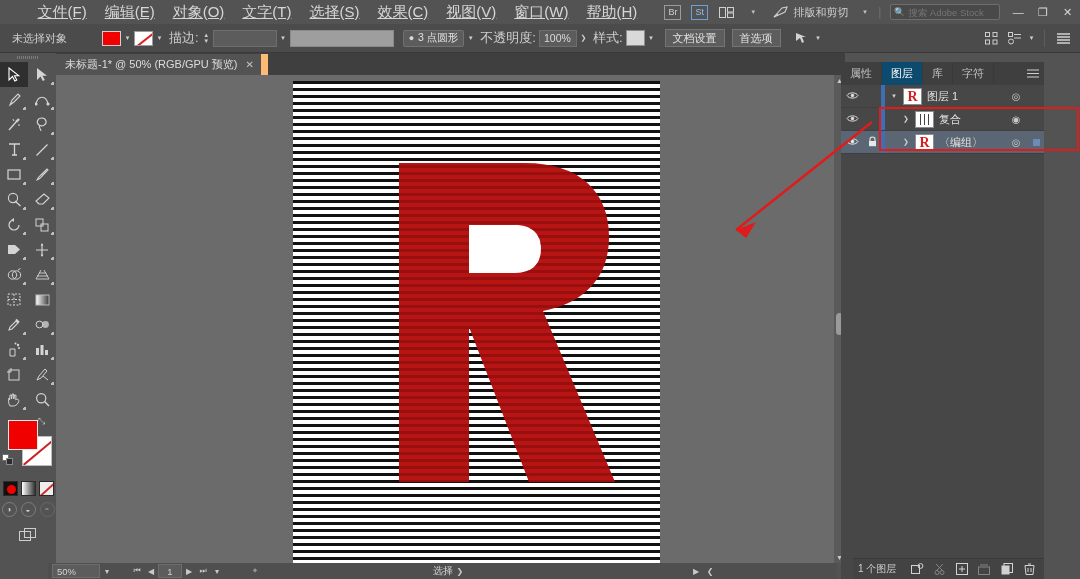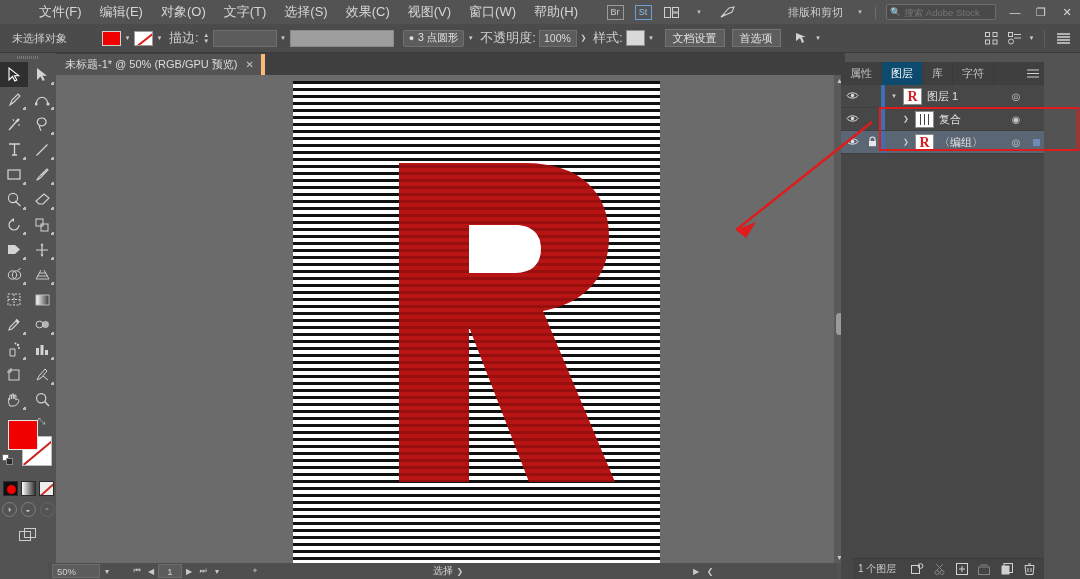--- a/index.html
+++ b/index.html
@@ -18,21 +18,21 @@
     position: absolute; left: 0; top: 0; width: 1080px; height: 24px;
     background: #535353; display: flex; align-items: center;
   }
   .ai-logo {
     width: 30px; height: 24px; display: flex; align-items: center; justify-content: center;
     color: #ff9a3c; font-size: 13px; font-weight: bold; font-style: italic;
     letter-spacing: -0.5px;
   }
   .menu-item {
     padding: 0 9px; height: 24px; line-height: 24px;
-    font-size: 13px; color: #d6d6d6; white-space: nowrap; cursor: default;
+    font-size: 15px; color: #d6d6d6; white-space: nowrap; cursor: default; text-decoration: underline;
   }
   .mb-spacer { flex: 1; }
   .mb-icon {
     width: 24px; height: 18px; margin: 0 2px;
     display: flex; align-items: center; justify-content: center;
     color: #c8c8c8; font-size: 11px;
   }
   .mb-box {
     width: 17px; height: 15px; border: 1px solid #9b9b9b; color: #cfcfcf;
     font-size: 9px; display: flex; align-items: center; justify-content: center;
@@ -184,21 +184,21 @@
   .scr-row { display: flex; justify-content: center; margin-top: 9px; }
   .scr-btn { width: 22px; height: 17px; color: #cecece; font-size: 12px;
     display:flex; align-items:center; justify-content:center; }
 
   
   .doc-tabbar {
     position: absolute; left: 56px; top: 53px; width: 789px; height: 22px;
     background: #3f3f3f; display: flex; align-items: flex-end;
   }
   .doc-tab {
-    height: 21px; background: #535353; border-right: 4px solid #fdba74;
+    height: 21px; background: #535353; border-right: 7px solid #fdba74;
     display: flex; align-items: center; padding: 0 7px 0 9px; gap: 8px;
     font-size: 11px; color: #dcdcdc; white-space: nowrap;
   }
   .doc-tab .x { font-size: 10px; color: #c4c4c4; }
 
   .doc-region {
     position: absolute; left: 56px; top: 75px; width: 789px; height: 488px;
     background: #6b6b6b;
   }
   .canvas-white {

